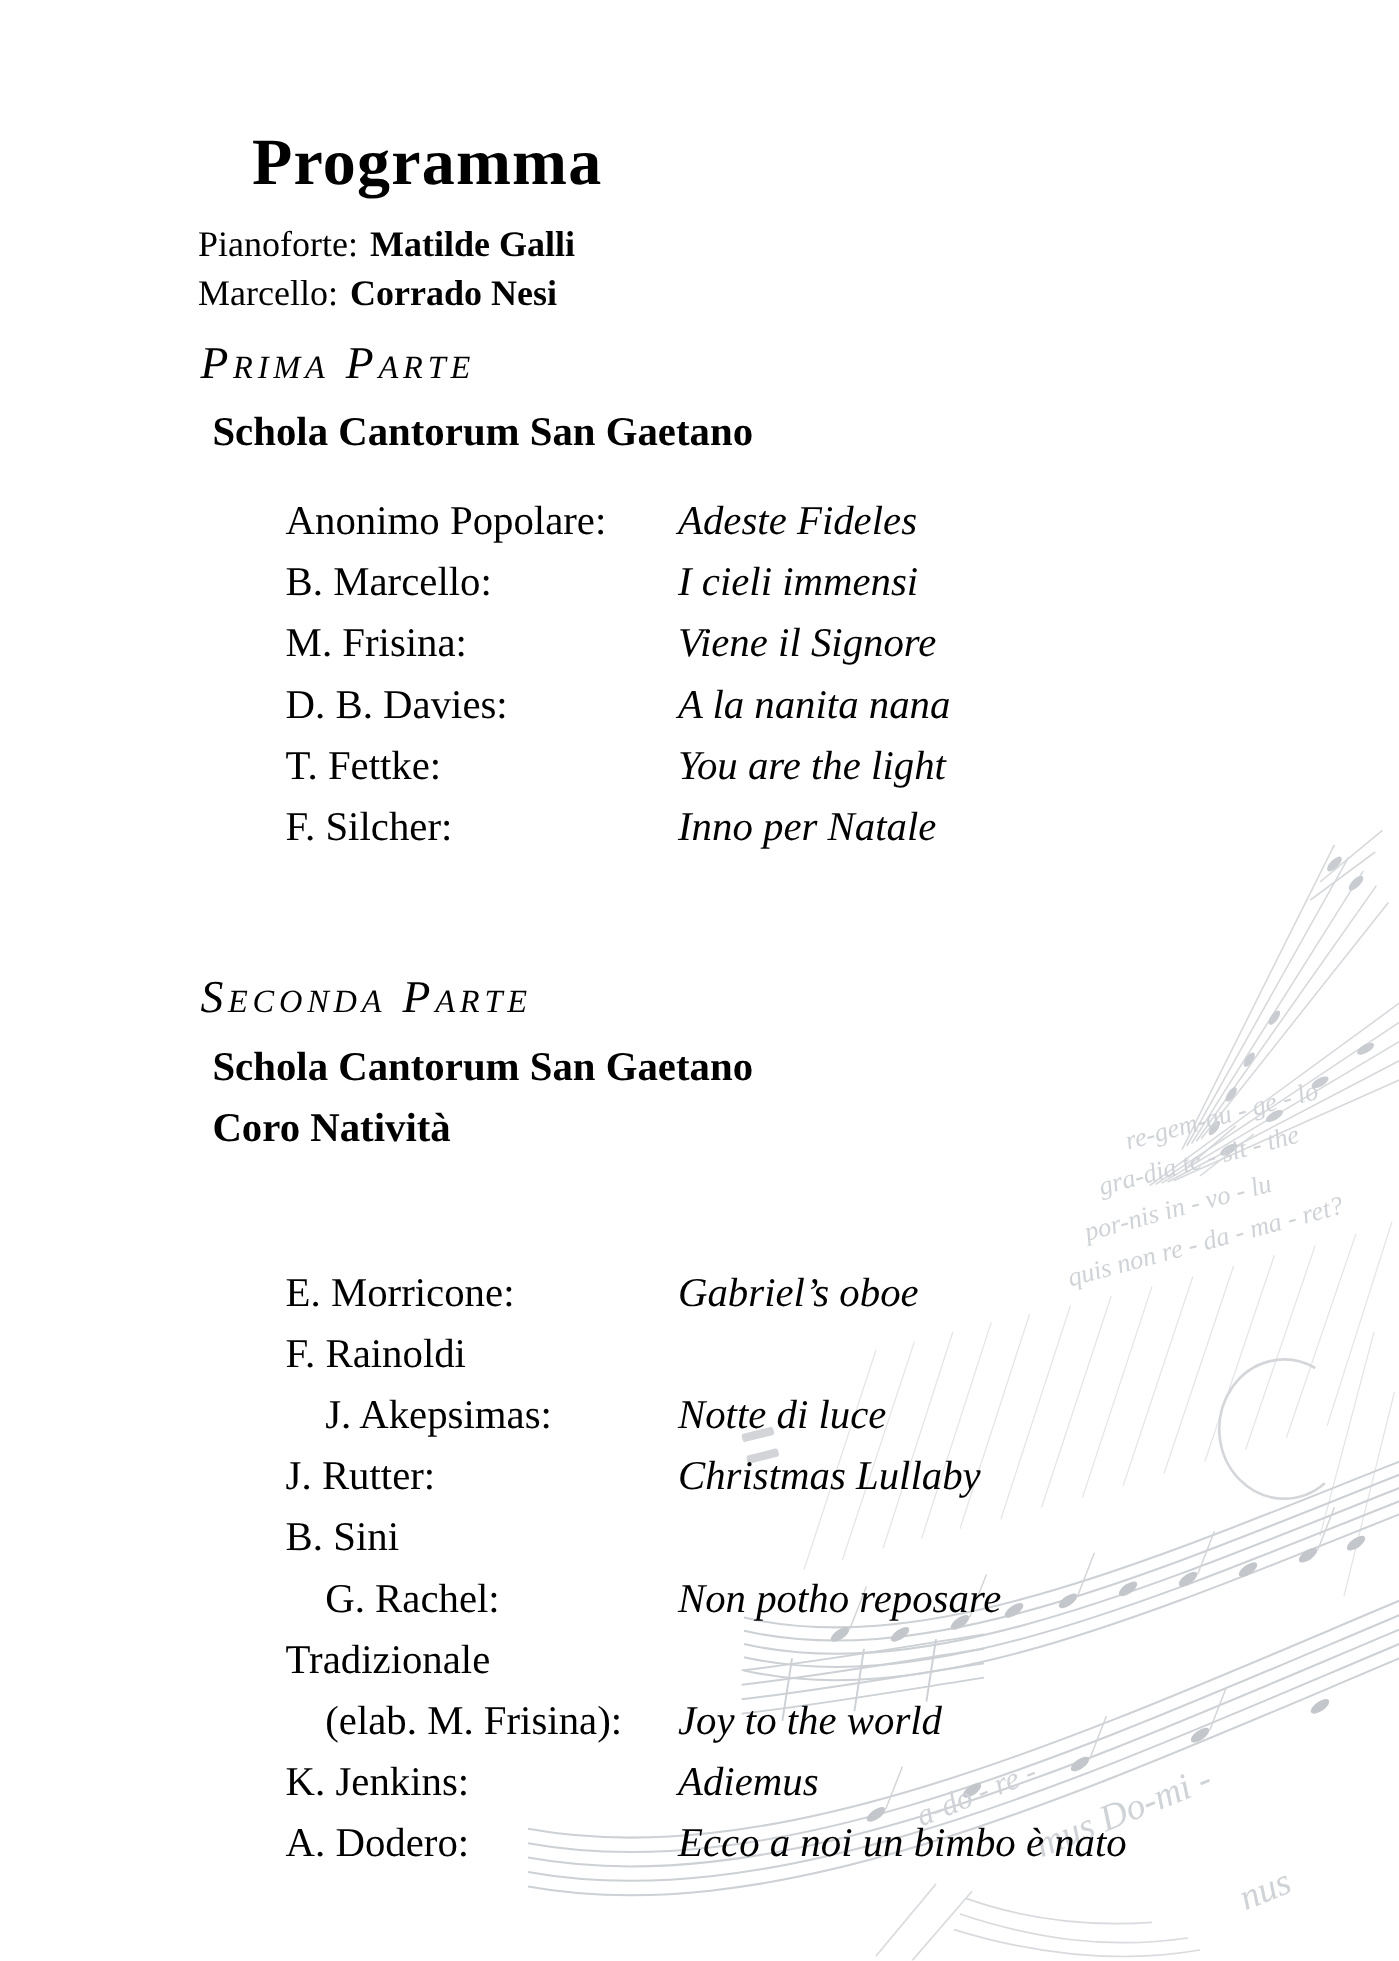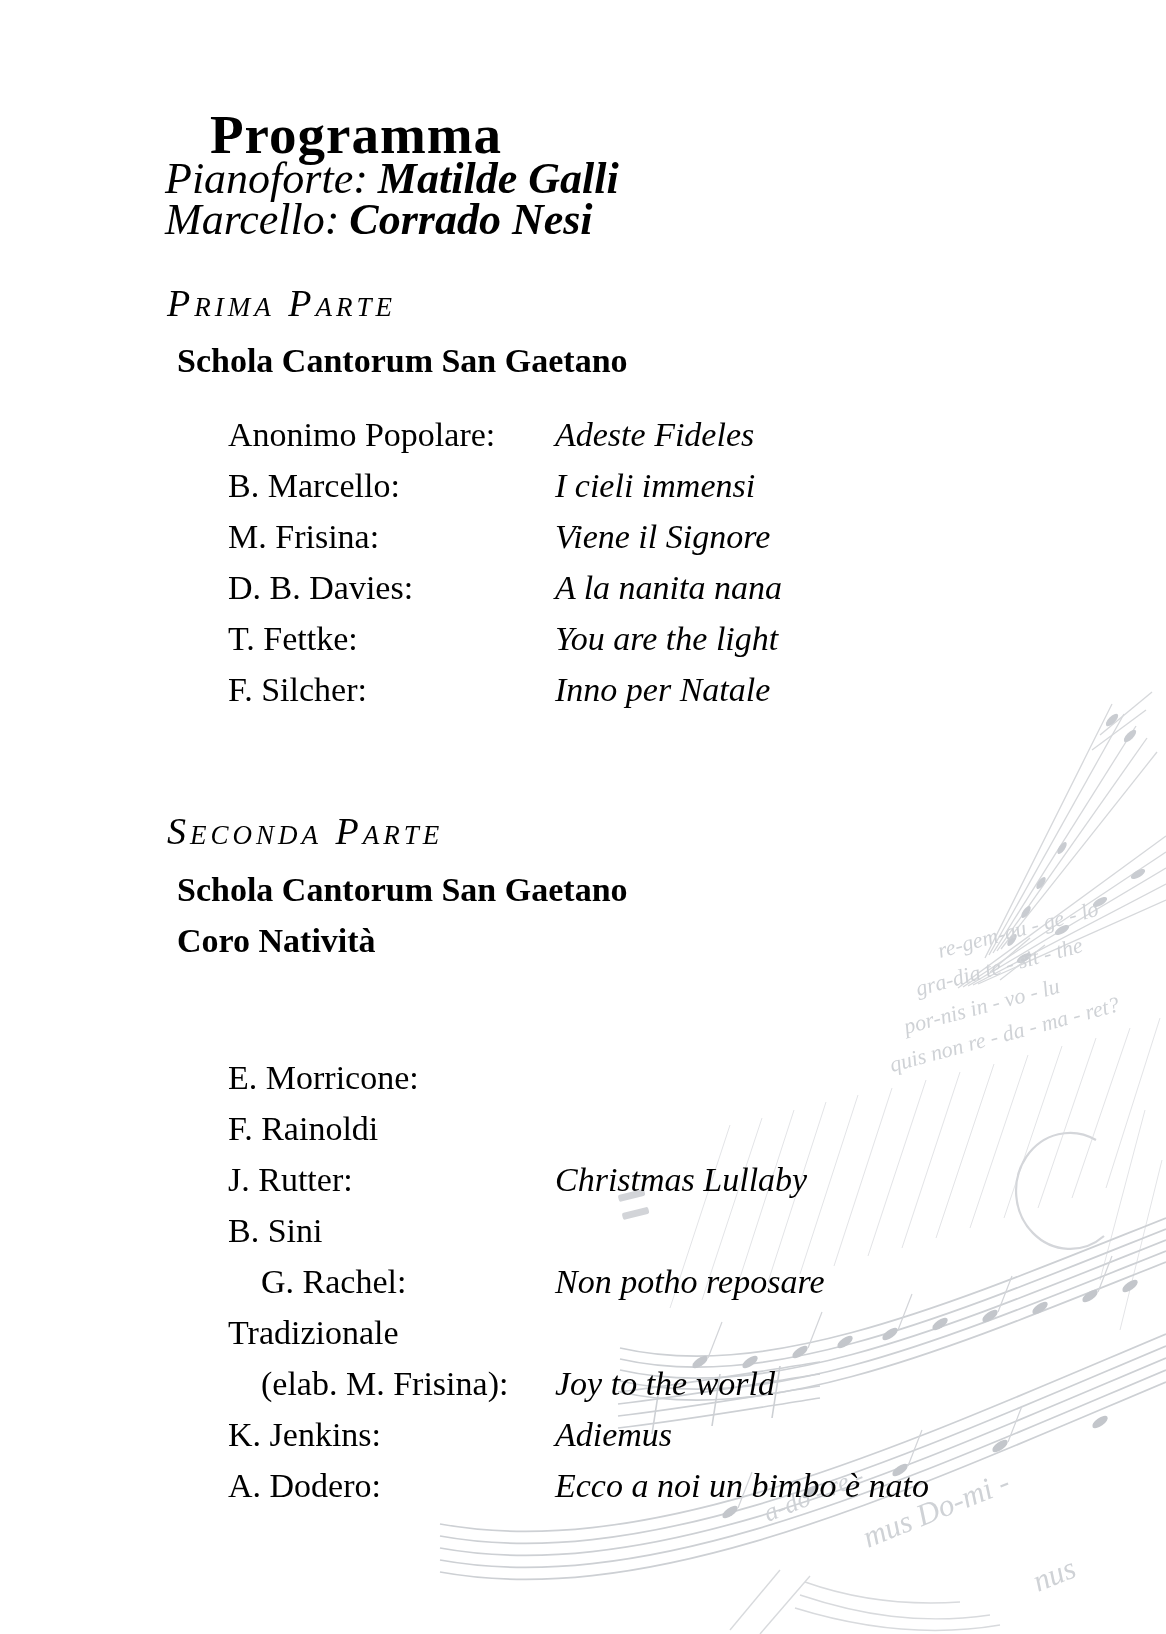--- a/index.html
+++ b/index.html
@@ -27,24 +27,23 @@
     position:absolute;
     left:166px; top:70px;
     font-size:55px;
     font-weight:700;
     letter-spacing:1px;
     line-height:1;
     margin-left:44px;
   }
   .credits{
     position:absolute;
-    left:165px; top:158px;
-    font-size:44px;
+    left:165px; top:183px;
+    font-size:30px;
     line-height:41px;
-    font-style:italic;
   }
   .credit-name{font-weight:700;margin-left:10px;}
   .sec-heading{
     position:absolute;
     left:167px;
     font-size:38px;
     font-style:italic;
     font-variant:small-caps;
     font-weight:400;
     letter-spacing:4px;
@@ -57,21 +56,21 @@
     left:165px;
     font-size:34px;
     font-weight:700;
     line-height:51px;
     margin-left:12px;
   }
   .perf-1{top:335px;}
   .perf-2{top:864px;}
   .pieces{
     position:absolute;
-    left:228px;
+    left:238px;
     font-size:34px;
     line-height:51px;
   }
   .list-1{top:409px;}
   .list-2{top:1052px;}
   .row{display:flex;height:51px;}
   .comp{
     flex:0 0 327px;
     width:327px;
     box-sizing:border-box;
@@ -252,24 +251,29 @@
   <div class="sec-heading h-seconda">Seconda Parte</div>
 
   <div class="performers perf-2">
     <div>Schola Cantorum San Gaetano</div>
     <div>Coro Natività</div>
   </div>
 
   <div class="pieces list-2">
     <div class="row">
       <span class="comp">E. Morricone:</span>
+      <span class="tit">Gabriel’s oboe</span>
     </div>
     <div class="row">
       <span class="comp">F. Rainoldi</span>
       <span class="tit"></span>
+    </div>
+    <div class="row indent">
+      <span class="comp">J. Akepsimas:</span>
+      <span class="tit">Notte di luce</span>
     </div>
     <div class="row">
       <span class="comp">J. Rutter:</span>
       <span class="tit">Christmas Lullaby</span>
     </div>
     <div class="row">
       <span class="comp">B. Sini</span>
       <span class="tit"></span>
     </div>
     <div class="row indent">

